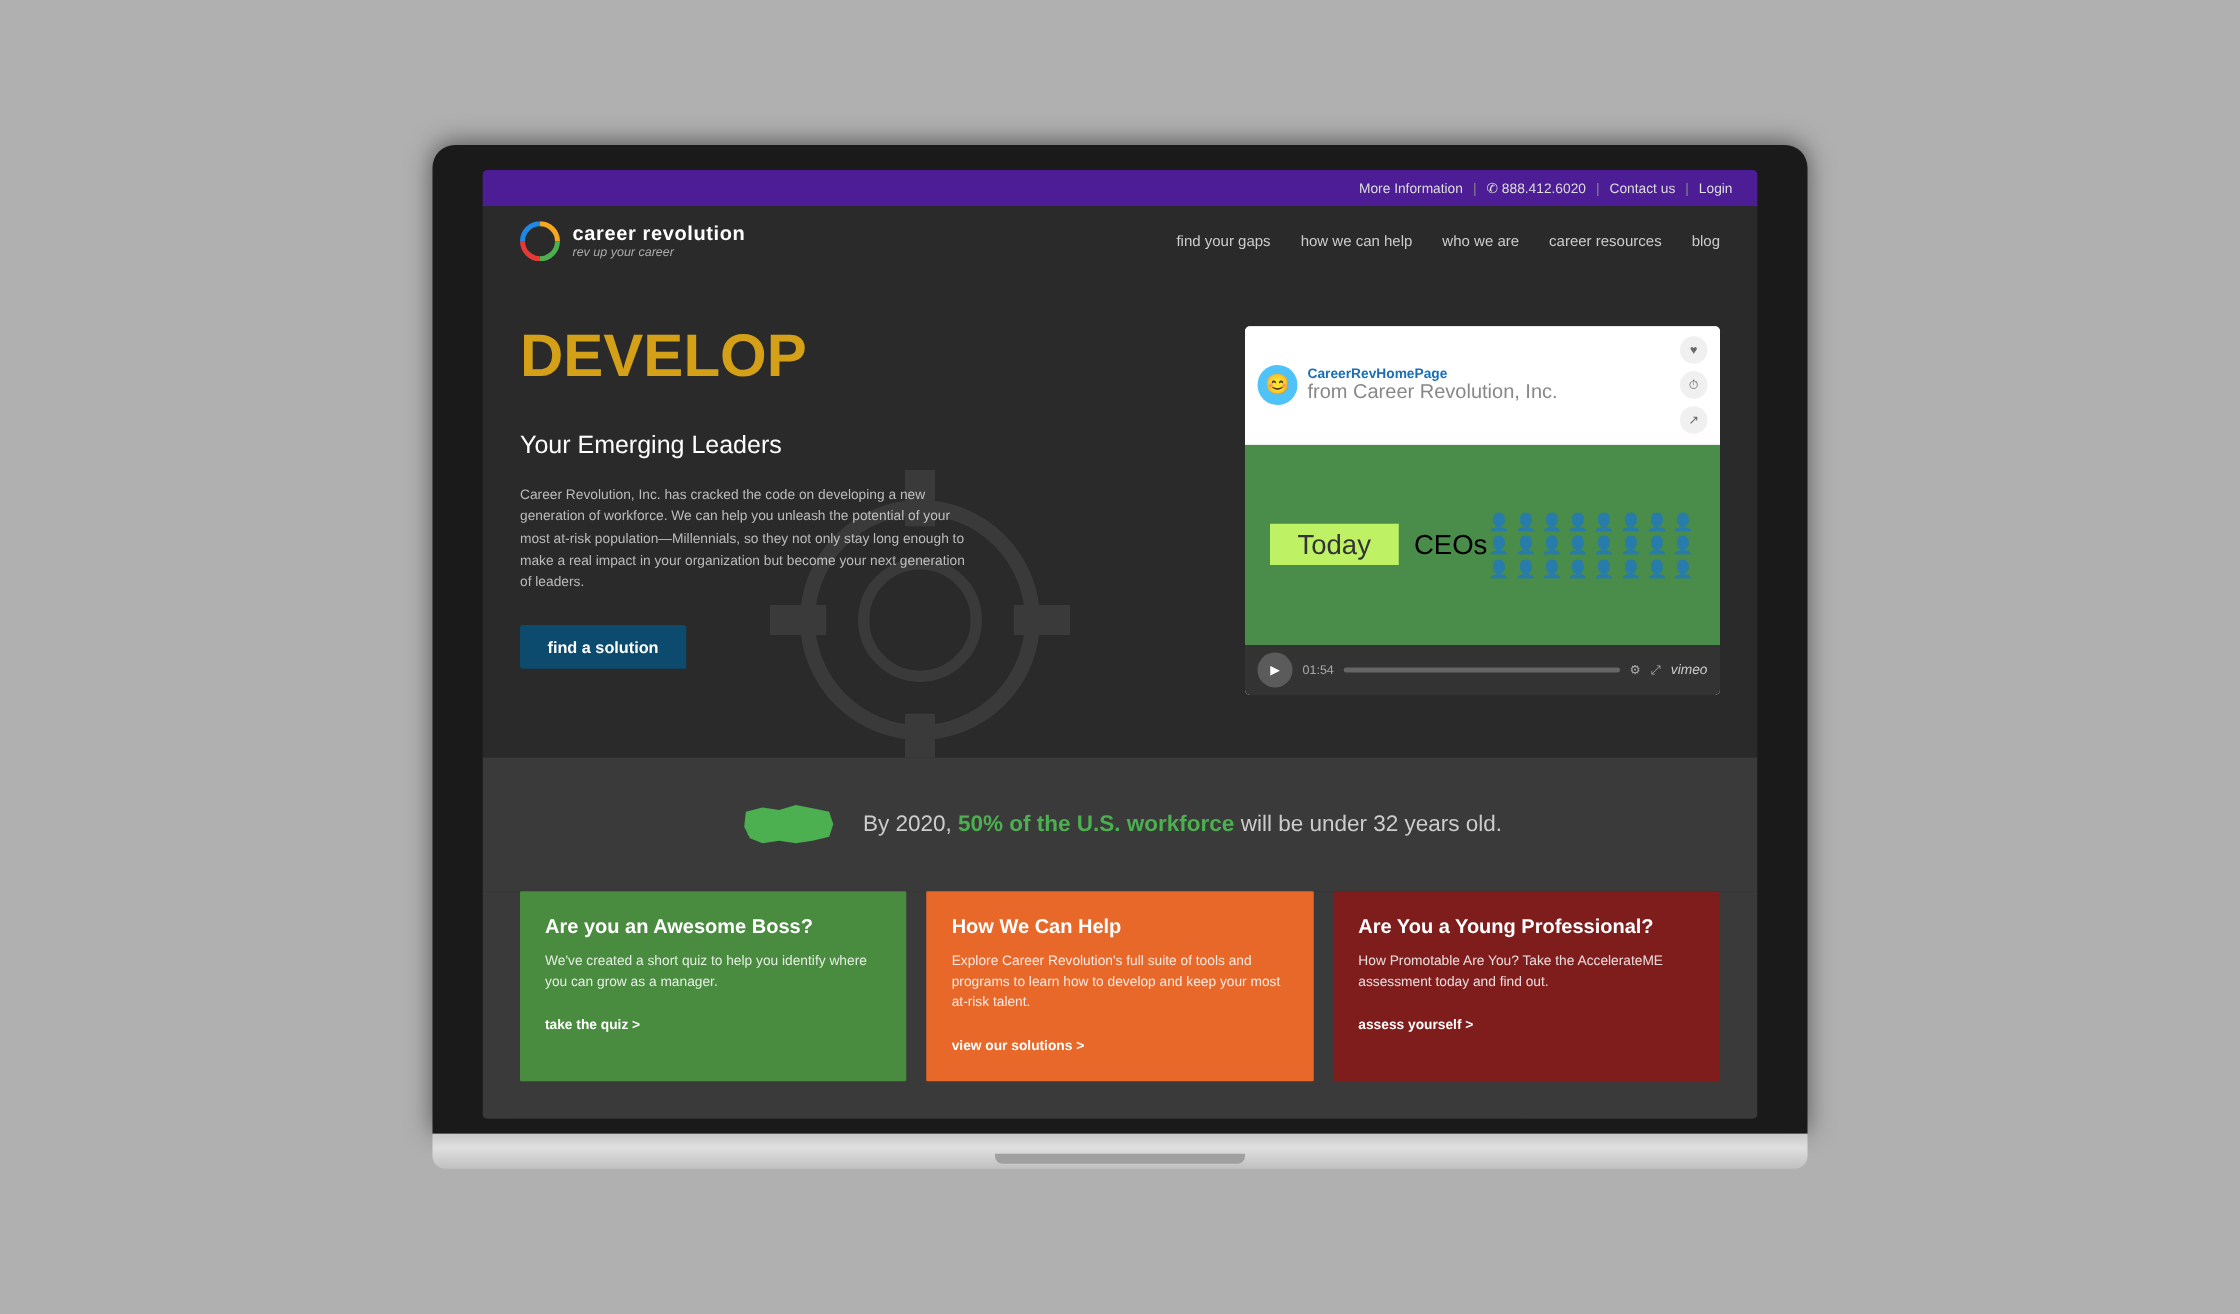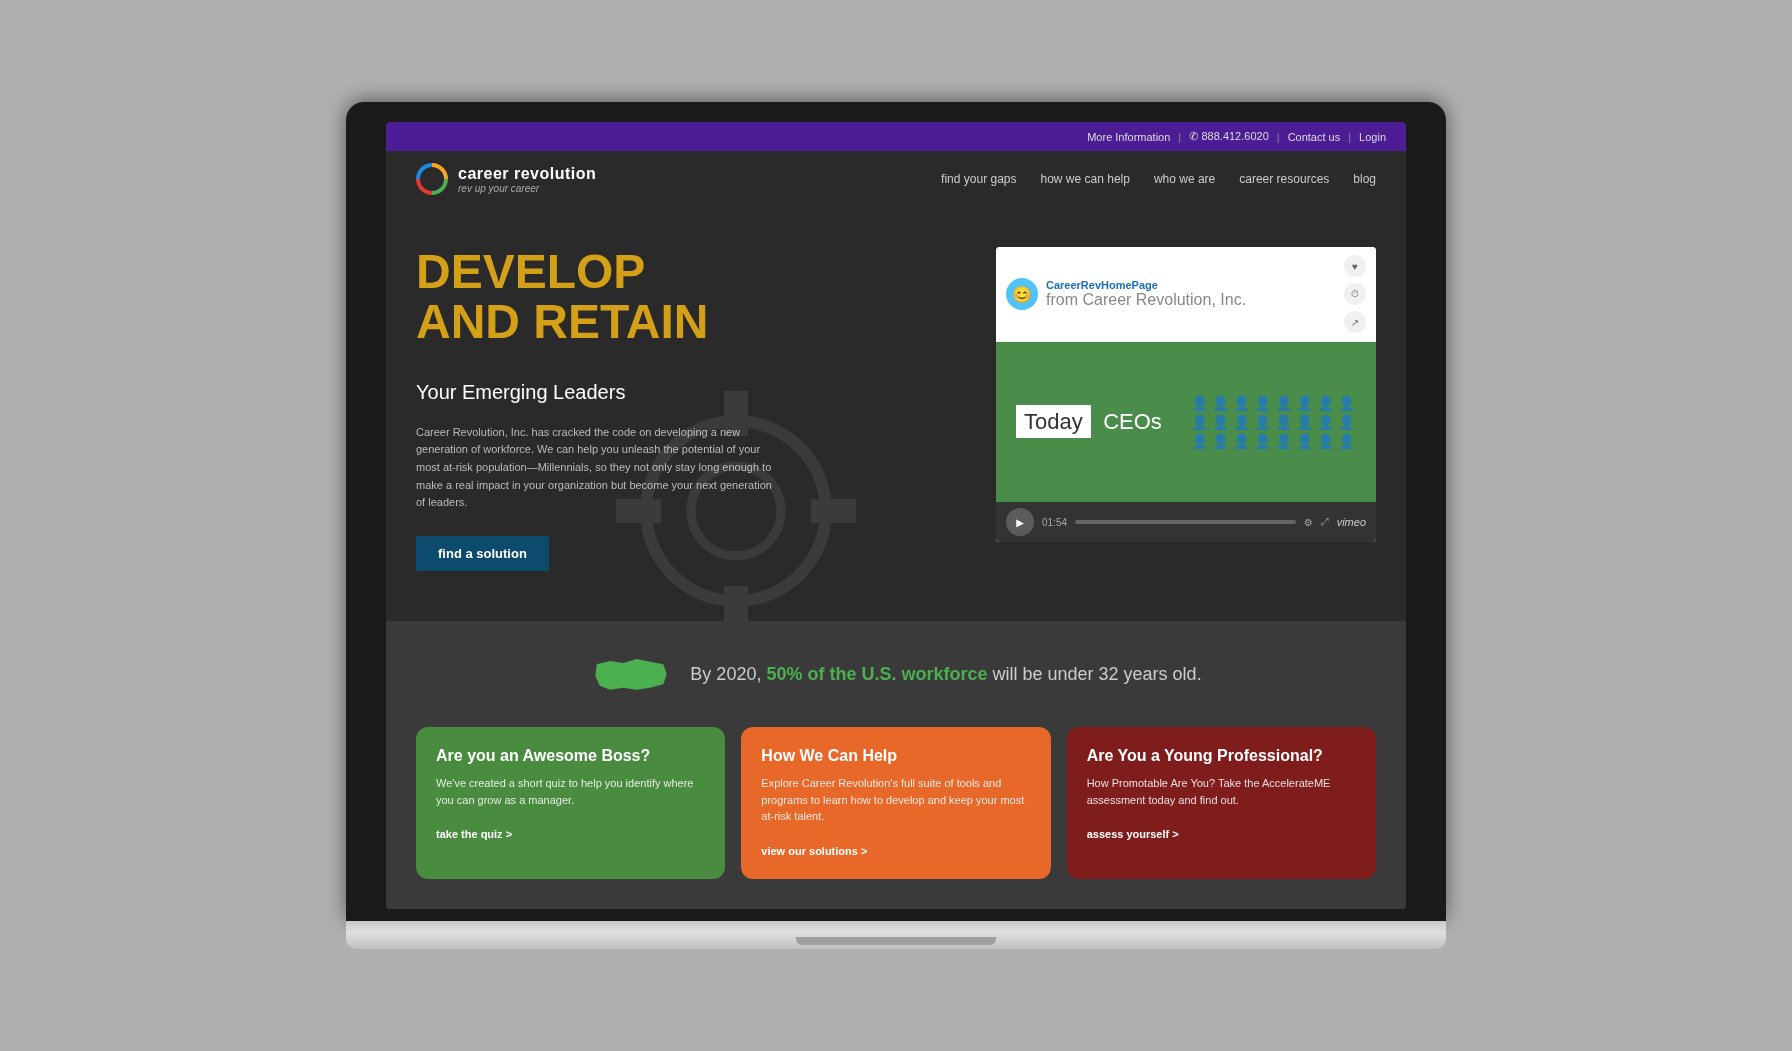--- a/index.html
+++ b/index.html
@@ -258,27 +258,27 @@
       display: flex;
       align-items: center;
       justify-content: space-between;
       padding: 20px;
       overflow: hidden;
     }
 
     .video-text-today {
       font-size: 22px;
       color: #333;
-      background: #ffffff;
-      padding: 4px 8px;
+      background: #bef264;
+      padding: 4px 22px;
     }
 
     .video-text-ceos {
       font-size: 22px;
-      color: #ffffff;
+      color: #000000;
       margin-left: 8px;
     }
 
     .video-controls {
       background: #333;
       padding: 6px 10px;
       display: flex;
       align-items: center;
       gap: 8px;
     }
@@ -343,21 +343,21 @@
     .cards-section {
       background: #3a3a3a;
       padding: 0 30px 30px 30px;
       display: flex;
       gap: 16px;
     }
 
     .card {
       flex: 1;
       padding: 20px;
-      border-radius: 12px;
+      border-radius: 1px;
       color: white;
     }
 
     .card-green { background: #4a8c3f; }
     .card-orange { background: #e8682a; }
     .card-gold { background: #7f1d1d; }
 
     .card-title {
       font-size: 16px;
       font-weight: bold;
@@ -428,21 +428,20 @@
             <circle cx="100" cy="100" r="30" fill="none" stroke="white" stroke-width="6"></circle>
             <rect x="92" y="20" width="16" height="30" fill="white"></rect>
             <rect x="92" y="150" width="16" height="30" fill="white"></rect>
             <rect x="20" y="92" width="30" height="16" fill="white"></rect>
             <rect x="150" y="92" width="30" height="16" fill="white"></rect>
           </svg>
 
           <div class="hero-left">
             <div class="hero-title">
               <span>DEVELOP</span><br>
-              <span>AND RETAIN</span>
             </div>
             <div class="hero-subtitle">Your Emerging Leaders</div>
             <p class="hero-body">Career Revolution, Inc. has cracked the code on developing a new generation of workforce. We can help you unleash the potential of your most at-risk population—Millennials, so they not only stay long enough to make a real impact in your organization but become your next generation of leaders.</p>
             <button class="cta-button">find a solution</button>
           </div>
 
           <div class="video-container">
             <div class="video-header">
               <div class="video-avatar">😊</div>
               <div class="video-meta">

